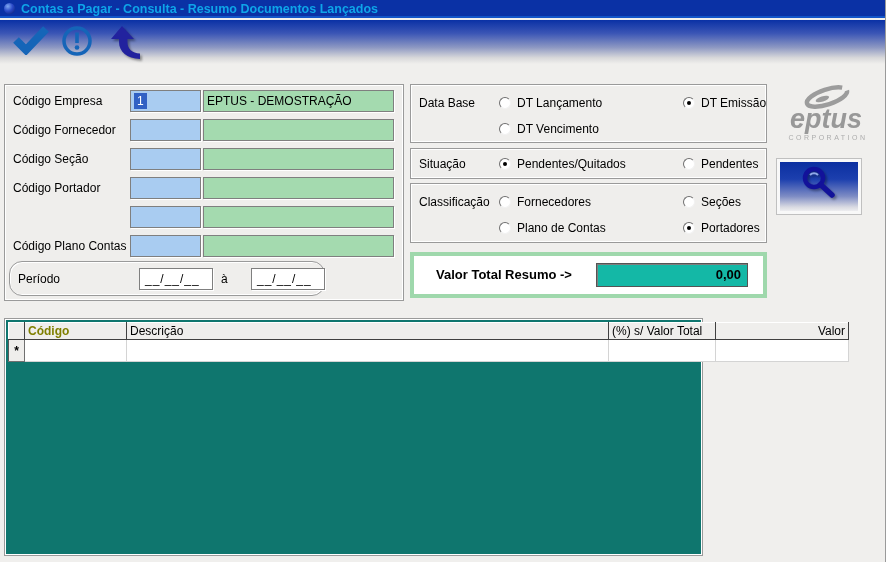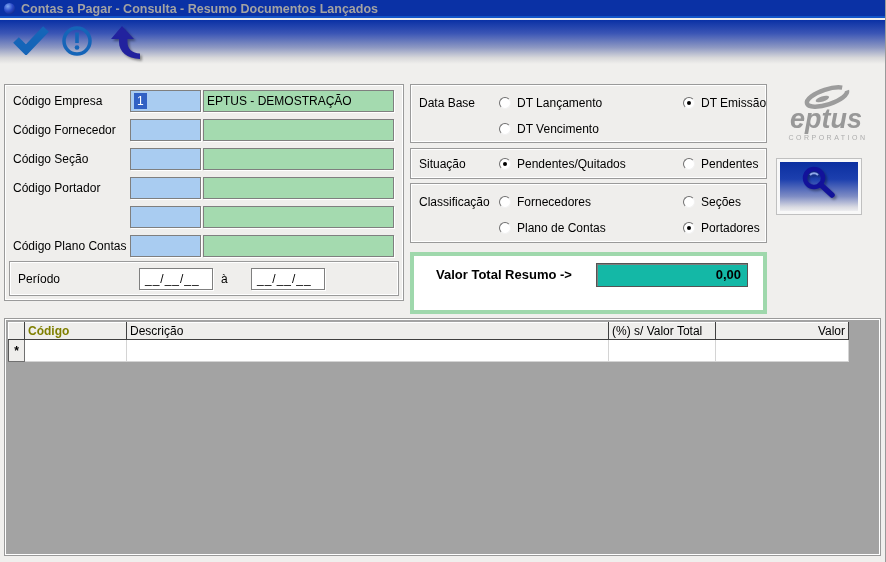--- a/index.html
+++ b/index.html
@@ -17,21 +17,21 @@
   .titlebar{
     position:absolute; left:0; top:0; width:886px; height:18px;
     background:#0A31A5; border-bottom:2px solid #1254C8;
   }
   .sphere{
     position:absolute; left:4px; top:3px; width:11px; height:11px; border-radius:50%;
     background:radial-gradient(circle at 35% 30%, #7FA8F0, #2B4BC8 45%, #071B70 100%);
   }
   .title-text{
     position:absolute; left:21px; top:1px; line-height:16px;
-    font-size:12.5px; font-weight:bold; color:#a3a3a3; white-space:nowrap;
+    font-size:12.5px; font-weight:bold; color:#0ea5e9; white-space:nowrap;
   }
   
   .toolbar{
     position:absolute; left:0; top:20px; width:886px; height:44px;
     background:linear-gradient(180deg,#0A31A5 0%, #3A55B5 30%, #8C97C2 62%, #D8D8DA 86%, #F0EFED 100%);
   }
   .tbtn{ position:absolute; top:5px; background:transparent; border:none; padding:0; cursor:pointer; }
   
   .panel{
     position:absolute; background:#EFEEEC;
@@ -67,41 +67,41 @@
     background:#FFFFFF; border:1px solid;
     border-color:#6F6F6F #F2F2F2 #F2F2F2 #6F6F6F;
   }
   .radio.checked::after{
     content:""; position:absolute; left:3px; top:3px; width:4px; height:4px;
     border-radius:50%; background:#000;
   }
   .rlabel{ position:absolute; left:18px; top:-1px; white-space:nowrap; }
   
   .valor-panel{
-    position:absolute; left:410px; top:252px; width:357px; height:62px;
+    position:absolute; left:410px; top:252px; width:357px; height:46px;
     background:#FFFFFF; border:4px solid #9FD8AC;
   }
   .vlabel{ position:absolute; left:22px; line-height:38px; font-size:13px; font-weight:bold; white-space:nowrap; }
   .vfield{
     position:absolute; left:182px; top:7px; width:152px; height:24px;
     background:#14b8a6; border:1px solid #545454;
     box-shadow: inset 1px 1px 0 #7E7E7E;
     font-size:13px; font-weight:bold; text-align:right; line-height:22px; padding-right:6px;
   }
   
   .brand{ position:absolute; left:770px; top:84px; width:112px; height:64px; }
   .search-btn{
     position:absolute; left:777px; top:159px; width:84px; height:55px;
     border:3px solid #F8F8F8; outline:1px solid #C0C0C0; cursor:pointer; padding:0;
     background:linear-gradient(180deg,#0B2FA0 0%,#1C3FAE 35%,#7E8CC4 70%,#D9DAE2 92%,#EDEDEF 100%);
   }
   
   .grid-panel{
-    position:absolute; left:4px; top:318px; width:877px; height:238px;
-    background:#a3a3a3; border:1px solid #9A9A9A;
+    position:absolute; left:4px; top:318px; width:699px; height:238px;
+    background:#0f766e; border:1px solid #9A9A9A;
     box-shadow: inset 1px 1px 0 #FFFFFF, inset -1px -1px 0 #FFFFFF;
   }
   table.grid{
     position:absolute; left:3px; top:3px; width:840px;
     border-collapse:collapse; table-layout:fixed;
     border:1px solid #5A5A5A;
   }
   table.grid th{
     height:17px; background:#EFEEEC; font-weight:normal; font-size:12px;
     border-right:1px solid #404040; border-bottom:1px solid #404040;
@@ -187,21 +187,21 @@
     <div class="edit blue"></div>
     <div class="edit green"></div>
   </div>
 
   <div class="frow" style="top:150px;">
     <span class="flabel">Código Plano Contas</span>
     <div class="edit blue"></div>
     <div class="edit green"></div>
   </div>
 
-  <div class="panel" style="left:4px; top:176px; width:390px; height:35px;">
+  <div class="panel" style="left:4px; top:176px; width:316px; height:35px;border-radius:13px;">
     <span class="periodo-label">Período</span>
     <div class="medit" style="left:121px;">__/__/__</div>
     <span class="sep">à</span>
     <div class="medit" style="left:233px;">__/__/__</div>
   </div>
 </div>
 
 <div class="panel" style="left:410px; top:84px; width:357px; height:59px;">
   <span class="glabel" style="top:11px;">Data Base</span>
   <div class="radio-item" style="left:88px; top:12px;">

